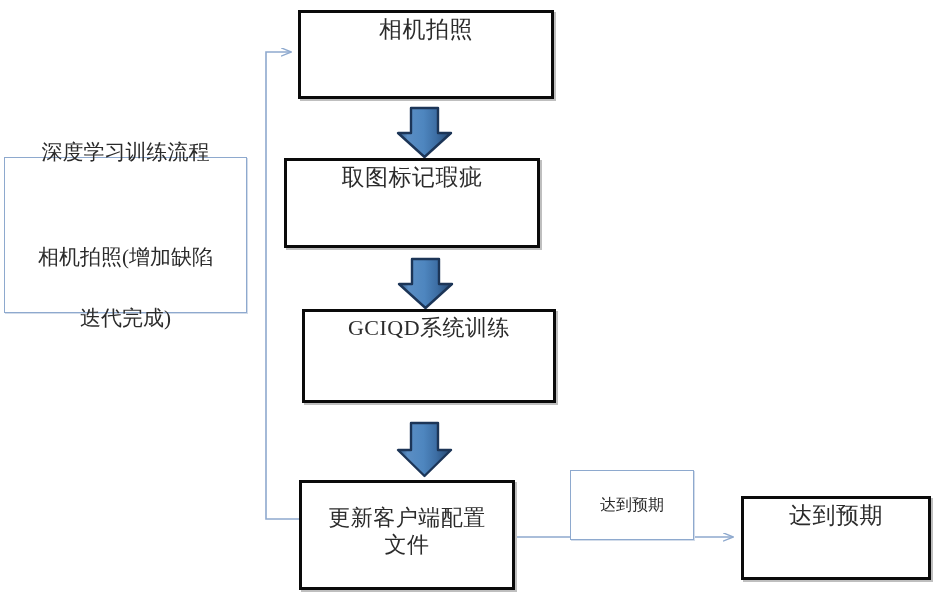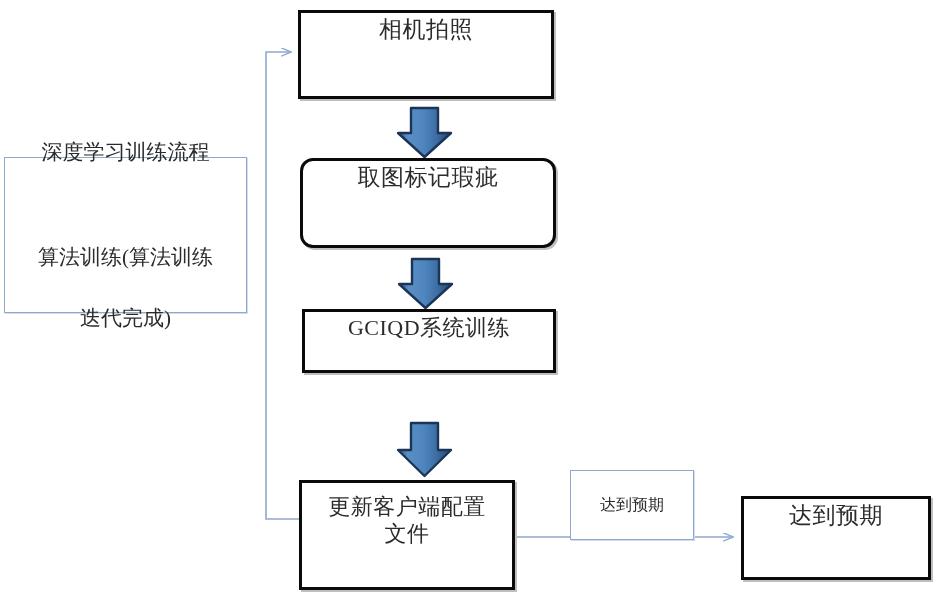--- a/index.html
+++ b/index.html
@@ -54,29 +54,29 @@
     border: 1.5px solid #8ea9ce;
     box-shadow: 1px 1px 0 0 #d2dcea;
     align-items: center;
   }
   .node.light .label {
     font-size: 16px;
   }
 
   
   #box-camera      { left: 298px; top: 10px;  width: 256px; height: 89px; }
-  #box-mark        { left: 300px; top: 158px; width: 256px; height: 90px; border-radius: 13px; }
-  #box-gciqd       { left: 302px; top: 309px; width: 254px; height: 64px; }
+  #box-mark        { left: 284px; top: 158px; width: 256px; height: 90px; }
+  #box-gciqd       { left: 302px; top: 309px; width: 254px; height: 94px; }
   #box-update      { left: 299px; top: 480px; width: 216px; height: 110px; }
   #box-training    { left: 4px;   top: 157px; width: 243px; height: 156px; }
   #box-expect      { left: 570px; top: 470px; width: 124px; height: 70px; }
   #box-done        { left: 741px; top: 496px; width: 190px; height: 84px; }
 
   #box-gciqd .label { font-size: 22px; }
-  #box-update .label { padding-top: 11px; font-size: 22px; }
+  #box-update .label { padding-top: 22px; font-size: 22px; }
 
   #box-training .label {
     font-size: 21px;
     line-height: 1.45;
     padding: 0 6px;
   }
   #box-training .label .gap { display:block; height: 14px; }
 
   
   #connectors {
@@ -142,21 +142,21 @@
 
   <div class="node heavy" id="box-update">
     <span class="label">更新客户端配置
 文件</span>
   </div>
 
   <div class="node light" id="box-training">
     <span class="label">
       <span style="display: block;">深度学习训练流程</span>
       <span class="gap"></span>
-      <span style="display: block;">算法训练(算法训练</span>
+      <span style="display: block;">相机拍照(增加缺陷</span>
       <span style="display: block;">迭代完成)</span>
     </span>
   </div>
 
   <div class="node light" id="box-expect">
     <span class="label">达到预期</span>
   </div>
 
   <div class="node heavy" id="box-done">
     <span class="label">达到预期</span>

